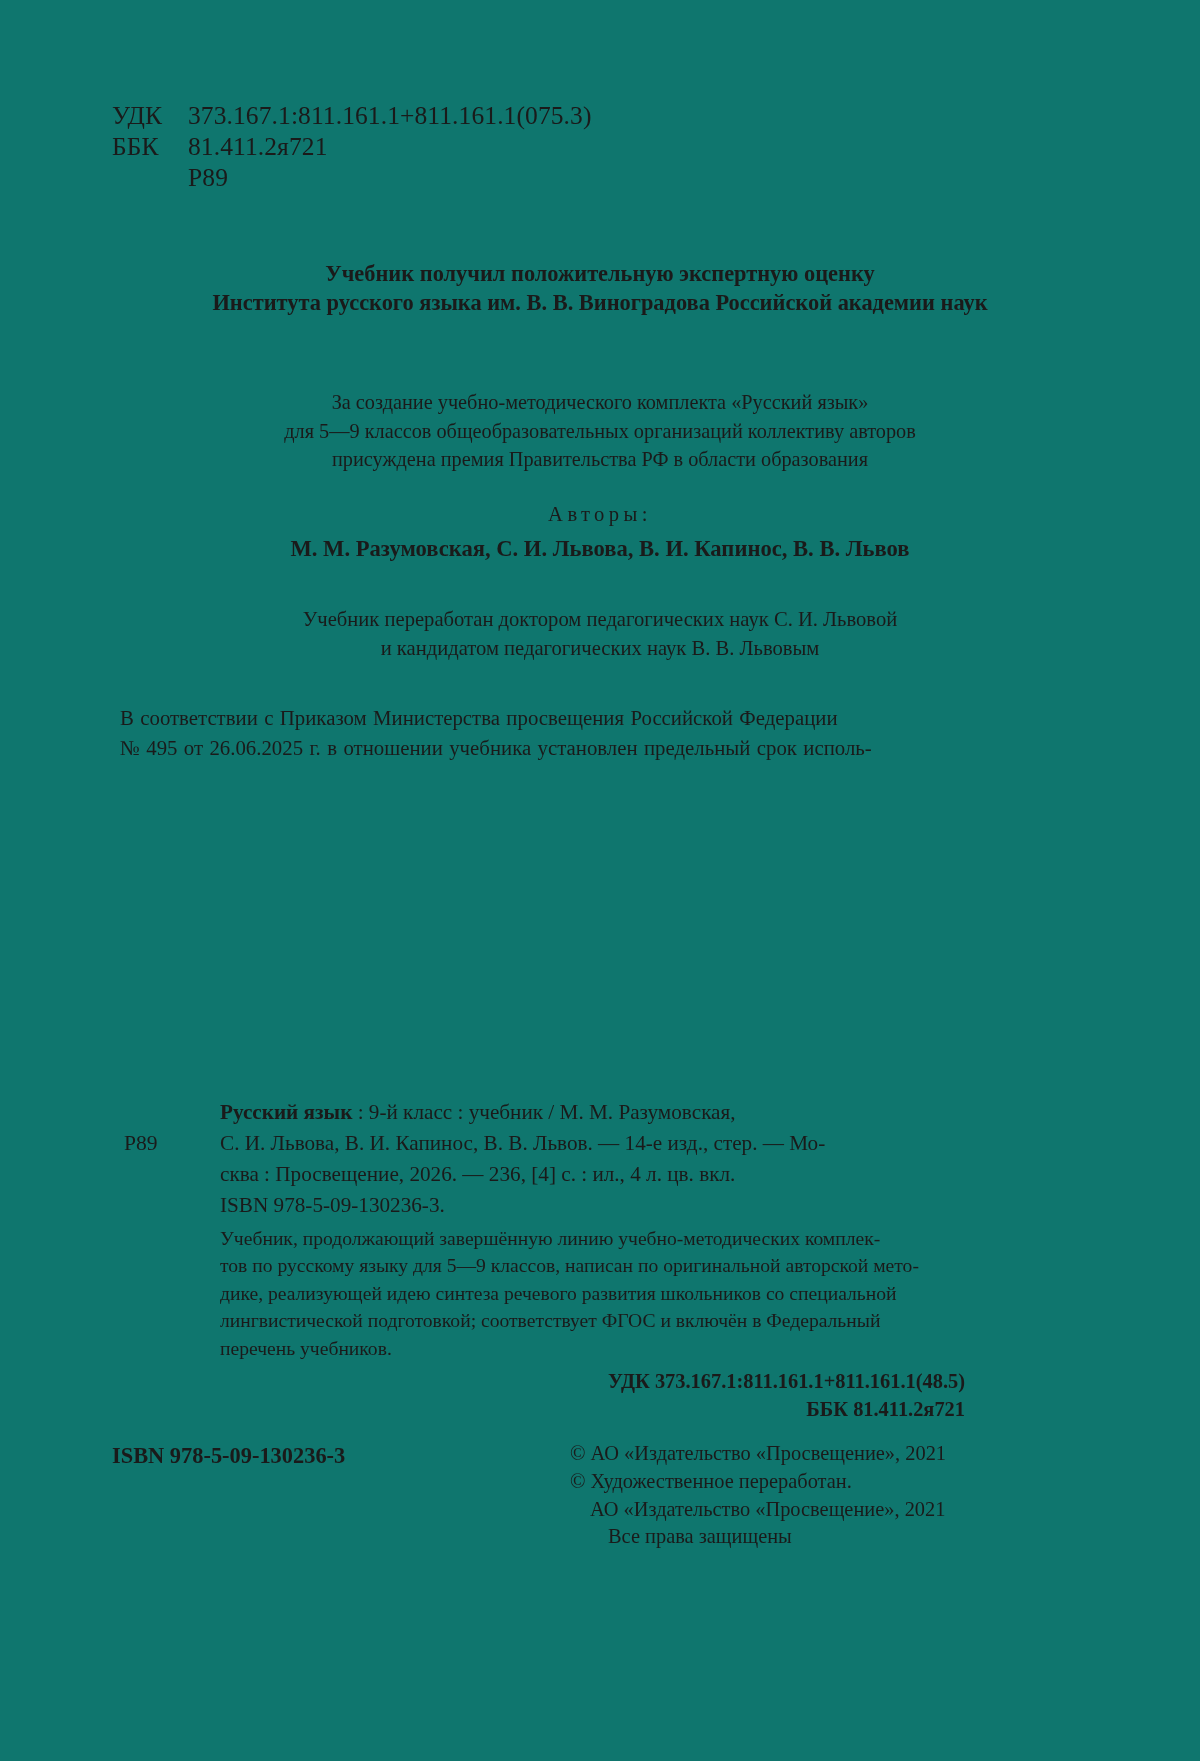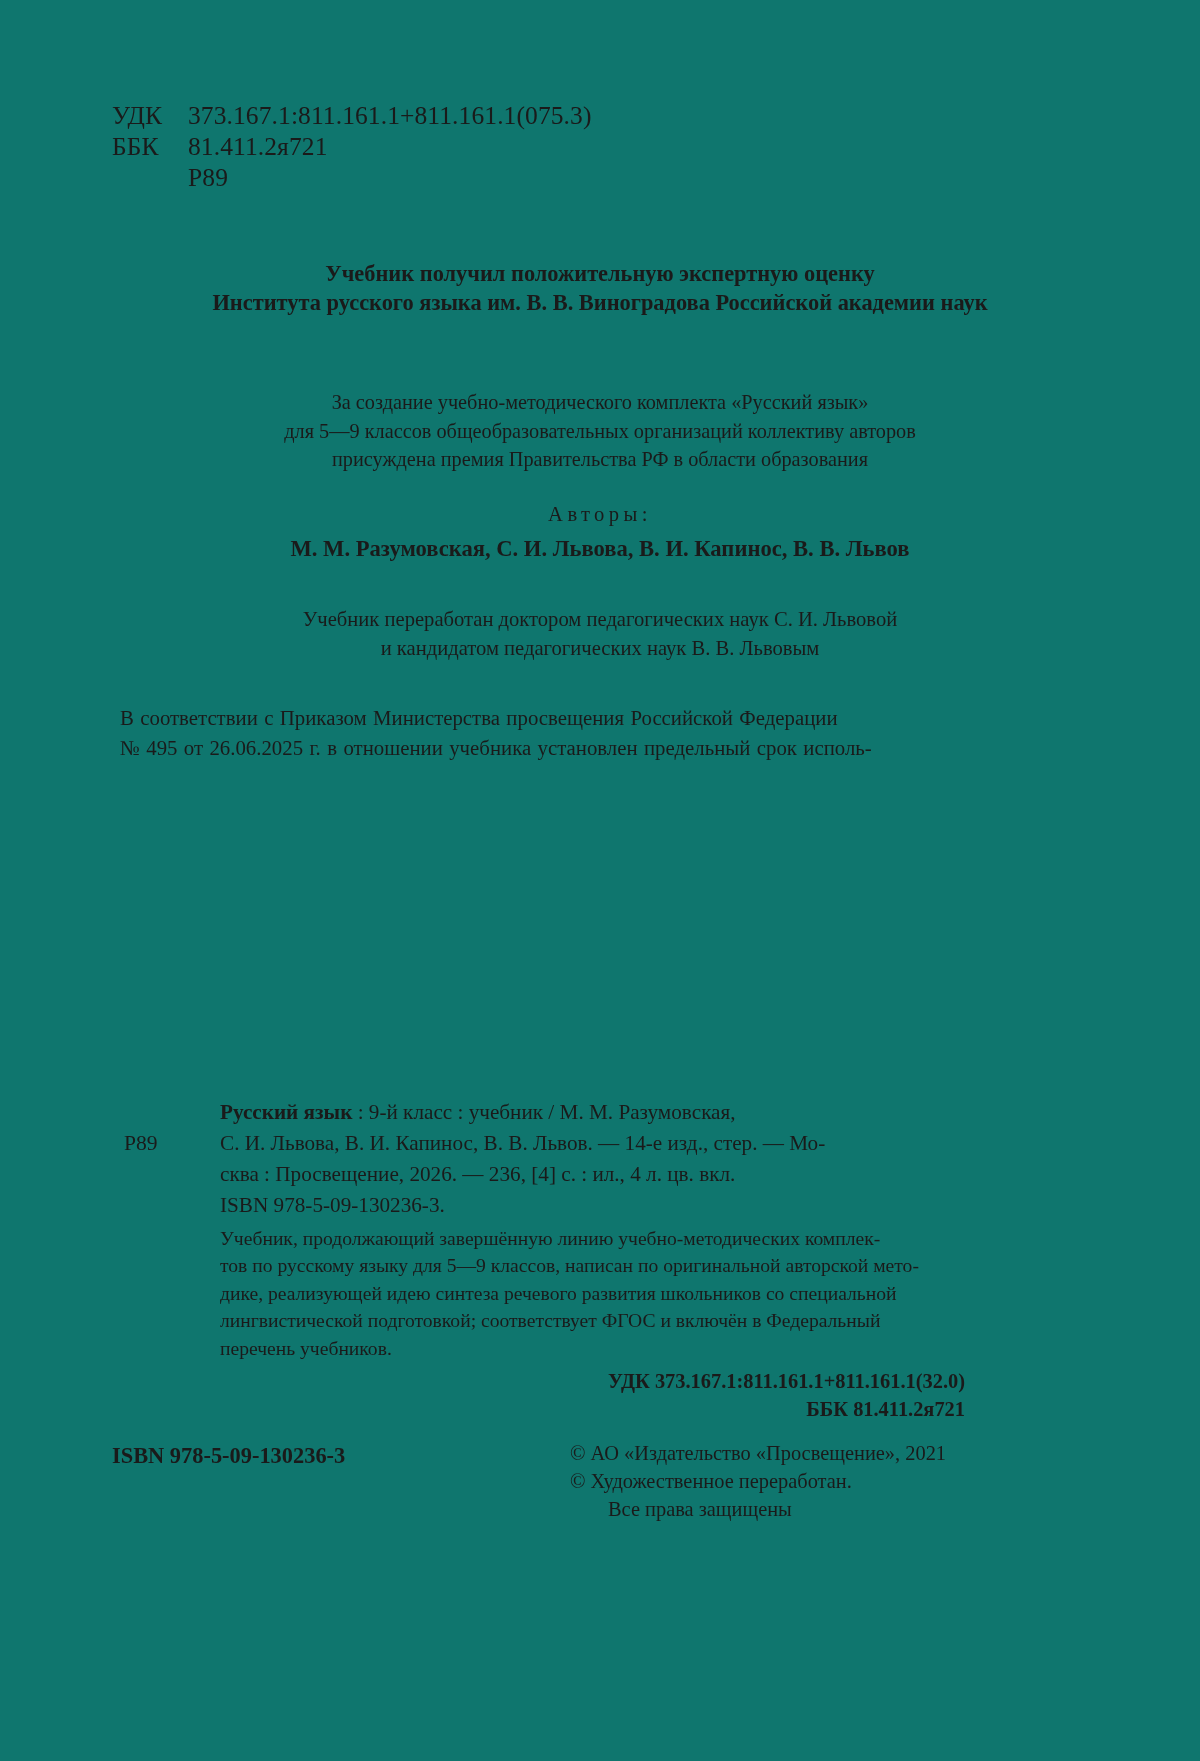--- a/index.html
+++ b/index.html
@@ -227,26 +227,27 @@
 
     <div class="cip-annot">
       <span class="ln">Учебник, продолжающий завершённую линию учебно-методических комплек-</span>
       <span class="ln">тов по русскому языку для 5—9 классов, написан по оригинальной авторской мето-</span>
       <span class="ln">дике, реализующей идею синтеза речевого развития школьников со специальной</span>
       <span class="ln">лингвистической подготовкой; соответствует ФГОС и включён в Федеральный</span>
       <span class="ln last">перечень учебников.</span>
     </div>
 
     <div class="cip-codes">
-      <div>УДК 373.167.1:811.161.1+811.161.1(32.0)</div>
+      <div>УДК 373.167.1:811.161.1+811.161.1(48.5)</div>
       <div>ББК 81.411.2я721</div>
     </div>
   </div>
 
   <div class="isbn-footer">ISBN 978-5-09-130236-3</div>
 
   <div class="copyright-block">
     <span class="cline">© АО «Издательство «Просвещение», 2021</span>
     <span class="cline">© Художественное переработан.</span>
+    <span class="cline indent">АО «Издательство «Просвещение», 2021</span>
     <span class="cline indent2">Все права защищены</span>
   </div>
 
 </div>
 
 </body></html>

